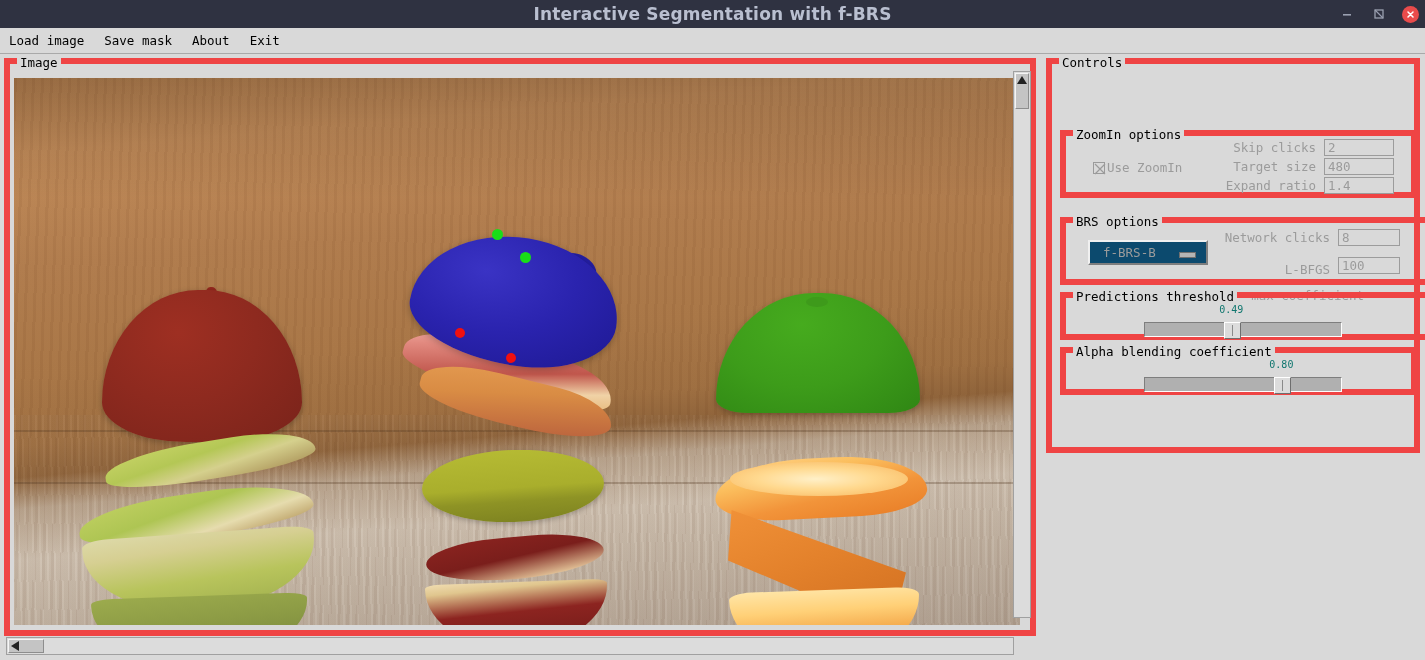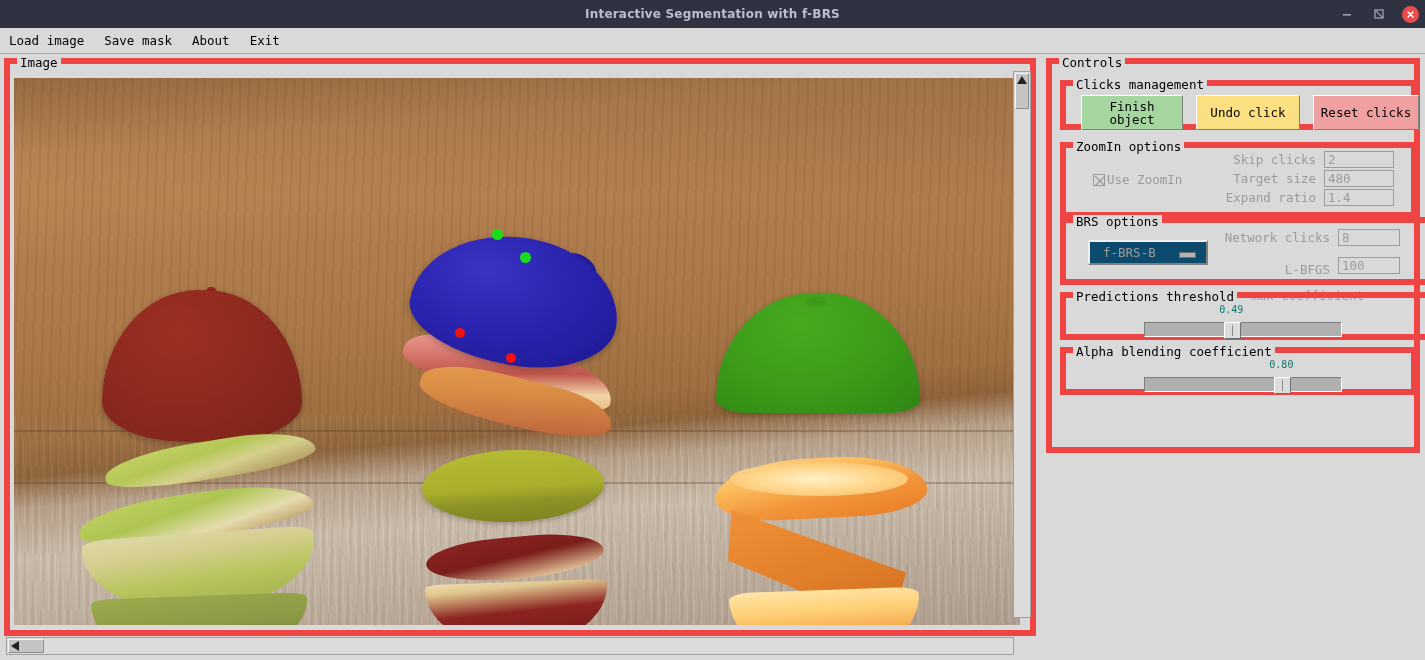--- a/index.html
+++ b/index.html
@@ -11,21 +11,21 @@
     overflow: hidden;
   }
 
   
   .titlebar {
     position: absolute; left: 0; top: 0; width: 1425px; height: 28px;
     background: #2f3241;
     display: flex; align-items: center; justify-content: center;
   }
   .titlebar-text {
-    color: #b9bfd0; font-size: 12px; font-weight: bold;
+    color: #b9bfd0; font-size: 17px; font-weight: bold;
     font-family: "DejaVu Sans", sans-serif; letter-spacing: .2px;
   }
   .wincontrols {
     position: absolute; right: 6px; top: 0; height: 28px;
     display: flex; align-items: center; gap: 14px;
   }
   .wc { width: 18px; height: 18px; display: flex; align-items: center;
         justify-content: center; color: #9aa0b0; }
   .wc svg { display: block; }
   .wc-close { background: #e94b4b; border-radius: 50%; width: 17px; height: 17px; color: #fff; }
@@ -249,21 +249,21 @@
     position: absolute; border: 1px solid #808080;
     border-top-color: #ffffff; border-left-color: #ffffff;
     font-family: "DejaVu Sans Mono", monospace; font-size: 12.5px;
     color: #000; display: flex; align-items: center; justify-content: center;
     text-align: center; line-height: 13px; cursor: default;
   }
   #btn-finish { left: 15px; top: 9px; width: 102px; height: 35px; background: #a6d6a0; }
   #btn-undo   { left: 130px; top: 9px; width: 104px; height: 35px; background: #fbdf81; }
   #btn-reset  { left: 247px; top: 9px; width: 106px; height: 35px; background: #f0a0a0; }
 
-  #zoomin-frame { left: 8px; top: 78px; width: 357px; height: 76px; }
+  #zoomin-frame { left: 8px; top: 66px; width: 357px; height: 68px; }
   #brs-frame    { left: 8px; top: 153px; width: 405px; height: 68px; padding-left: 12px; }
 
   .dis { color: #9b9b9b; }
   .row-lbl {
     position: absolute; font-size: 12.5px; text-align: right;
     white-space: pre; line-height: 13px;
   }
   .entry {
     position: absolute; height: 17px; background: #d9d9d9;
     border: 1px solid #9c9c9c; font-size: 12.5px; color: #9b9b9b;
@@ -388,31 +388,20 @@
   <div class="arrow-up"></div>
 </div>
 <div class="sb-h">
   <div class="thumb"></div>
   <div class="arrow-left"></div>
 </div>
 
 <div class="lf" id="controls-frame">
   <span class="lf-title">Controls</span>
 
-  <div class="lf" id="clicks-frame">
-    <span class="lf-title">Clicks management</span>
-    <div class="btn" id="btn-finish">
-      <span>
-        <span>Finish</span><br>
-        <span>object</span>
-      </span>
-    </div>
-    <div class="btn" id="btn-undo">Undo click</div>
-    <div class="btn" id="btn-reset">Reset clicks</div>
-  </div>
 
   <div class="lf" id="zoomin-frame">
     <span class="lf-title">ZoomIn options</span>
 
     <div class="chk-wrap" style="left:27px; top:24px">
       <span class="chk">
         <svg width="12" height="12" viewBox="0 0 12 12">
             <path d="M1 1 L11 11 M11 1 L1 11" stroke="#9b9b9b" stroke-width="1.2"></path>
           </svg>
       </span>

